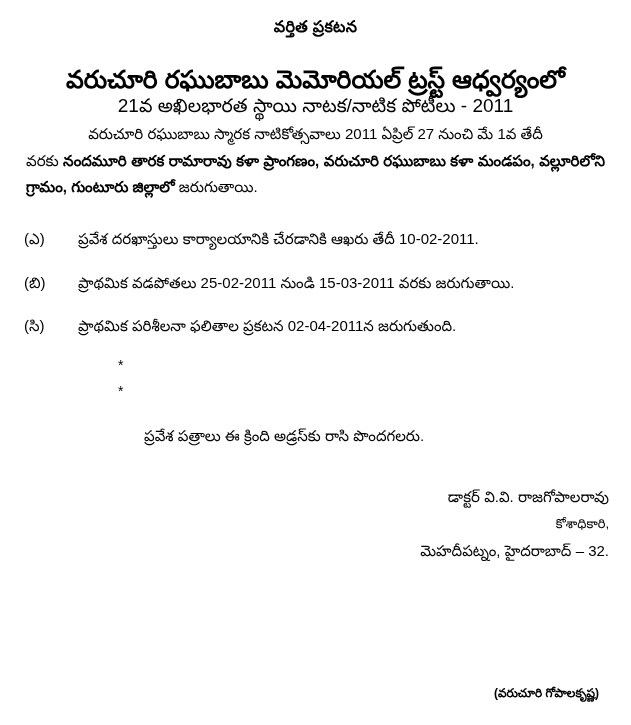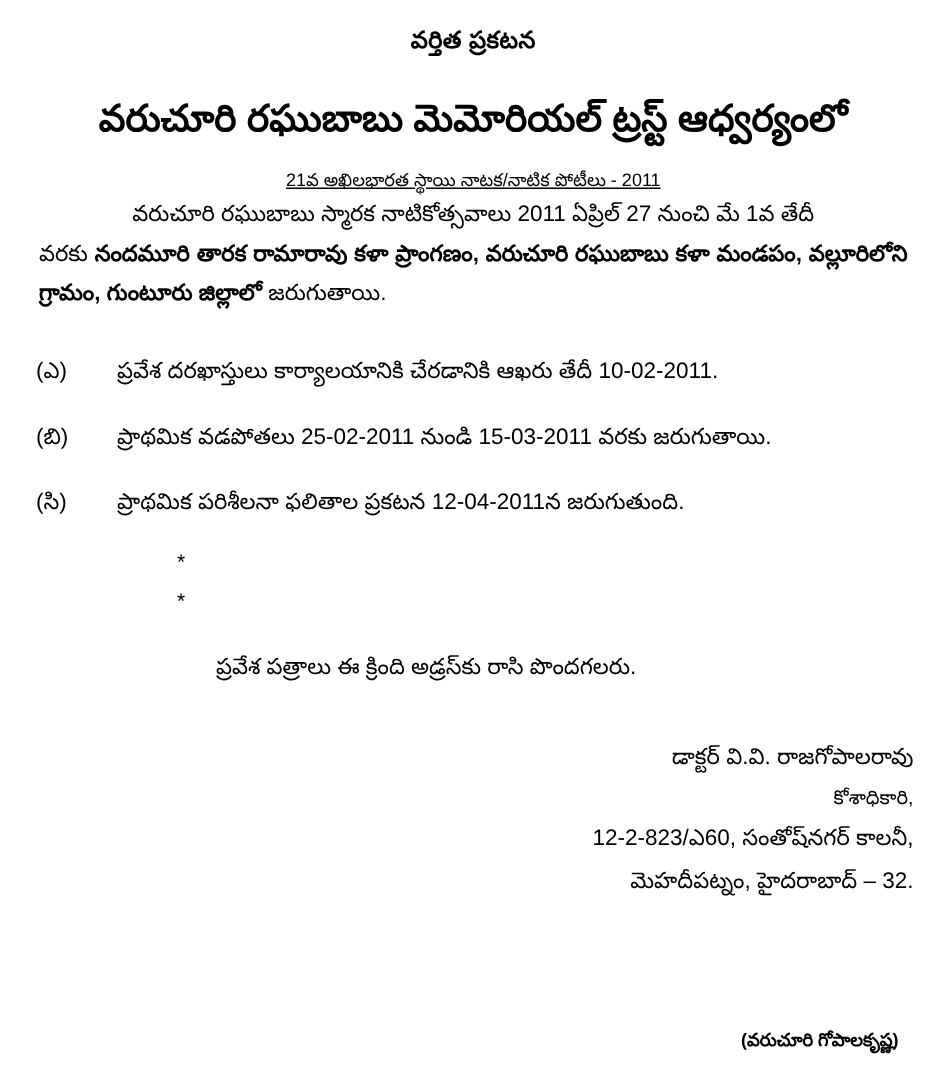--- a/index.html
+++ b/index.html
@@ -31,23 +31,21 @@
     margin-top: 8px;
     letter-spacing: 0.3px;
   }
   .main-title {
     font-size: 25px;
     font-weight: bold;
     margin-top: 24px;
     line-height: 1.25;
   }
   .subtitle {
-    font-size: 12px;
-    margin-top: 18px;
-    text-decoration: underline;
+    font-size: 19px;
   }
 
   .para {
     font-size: 15px;
     line-height: 1.75;
     text-align: justify;
     padding: 0 4px;
   }
   .para .bold {
     font-weight: bold;
@@ -142,38 +140,37 @@
       <div class="item-text">ప్రవేశ దరఖాస్తులు కార్యాలయానికి చేరడానికి ఆఖరు తేదీ 10-02-2011.</div>
     </div>
 
     <div class="item">
       <div class="item-label">(బి)</div>
       <div class="item-text">ప్రాథమిక  వడపోతలు  25-02-2011  నుండి  15-03-2011  వరకు  జరుగుతాయి.</div>
     </div>
 
     <div class="item">
       <div class="item-label">(సి)</div>
-      <div class="item-text">ప్రాథమిక పరిశీలనా ఫలితాల ప్రకటన 12-04-2011న జరుగుతుంది.</div>
+      <div class="item-text">ప్రాథమిక పరిశీలనా ఫలితాల ప్రకటన 02-04-2011న జరుగుతుంది.</div>
     </div>
 
   </div>
 
   <div class="fees">
     <div class="fee-row">
       <div class="fee-star">*</div>
     </div>
     <div class="fee-row">
       <div class="fee-star">*</div>
     </div>
   </div>
 
   <div class="send-note">ప్రవేశ పత్రాలు ఈ క్రింది అడ్రస్‌కు రాసి పొందగలరు.</div>
 
   <div class="address">
     <div class="addr-name">డాక్టర్ వి.వి. రాజగోపాలరావు</div>
     <div class="addr-role">కోశాధికారి,</div>
-    <div class="addr-line1">12-2-823/ఎ60, సంతోష్‌నగర్ కాలనీ,</div>
     <div class="addr-line2">మెహదీపట్నం, హైదరాబాద్ – 32.</div>
   </div>
 
   <div class="signature">(వరుచూరి గోపాలకృష్ణ)</div>
 
 </div>
 
 </body></html>

